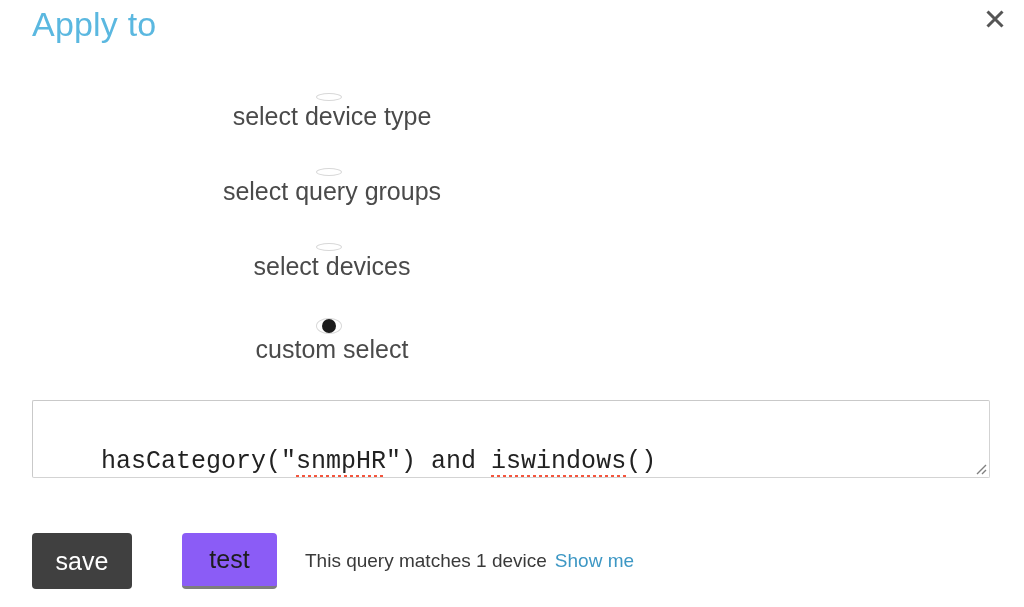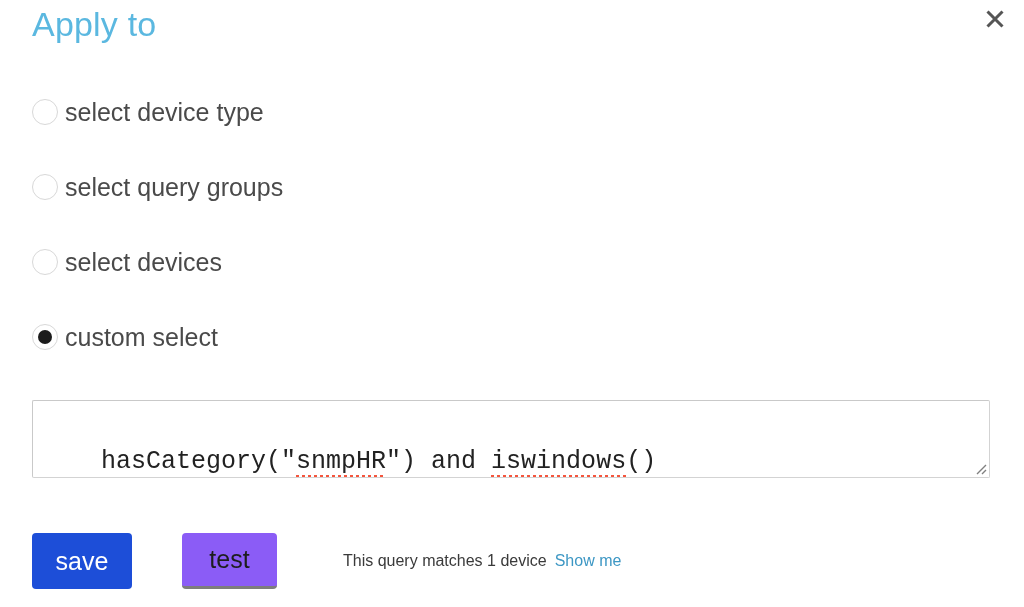--- a/index.html
+++ b/index.html
@@ -48,20 +48,21 @@
     left: 32px;
     top: 93px;
     width: 600px;
   }
   .option-row {
     display: flex;
     align-items: center;
     height: 38px;
     margin-bottom: 37px;
     cursor: pointer;
+    flex-direction: column;
   }
   .option-row:last-child { margin-bottom: 0; }
 
   .radio {
     width: 26px;
     height: 26px;
     min-width: 26px;
     border-radius: 50%;
     border: 1px solid #d8d8d8;
     background: #ffffff;
@@ -148,34 +149,34 @@
     cursor: pointer;
     padding: 0;
     display: flex;
     align-items: center;
     justify-content: center;
     box-sizing: border-box;
   }
   .btn-save {
     width: 100px;
     height: 56px;
-    background: #1d4ed8;
+    background: #404040;
     color: #ffffff;
   }
   .btn-test {
     width: 95px;
     height: 56px;
     background: #8b5cf6;
     color: #1d1d1d;
     border-bottom: 3px solid #7d7d7d;
     margin-left: 50px;
   }
   .match-text {
-    margin-left: 66px;
-    font-size: 16px;
+    margin-left: 28px;
+    font-size: 19px;
     color: #3a3a3a;
     line-height: 30px;
     white-space: nowrap;
     text-align: center;
   }
   .show-me-link {
     color: #3d97c4;
     cursor: pointer;
     text-decoration: none;
     margin-left: 8px;

